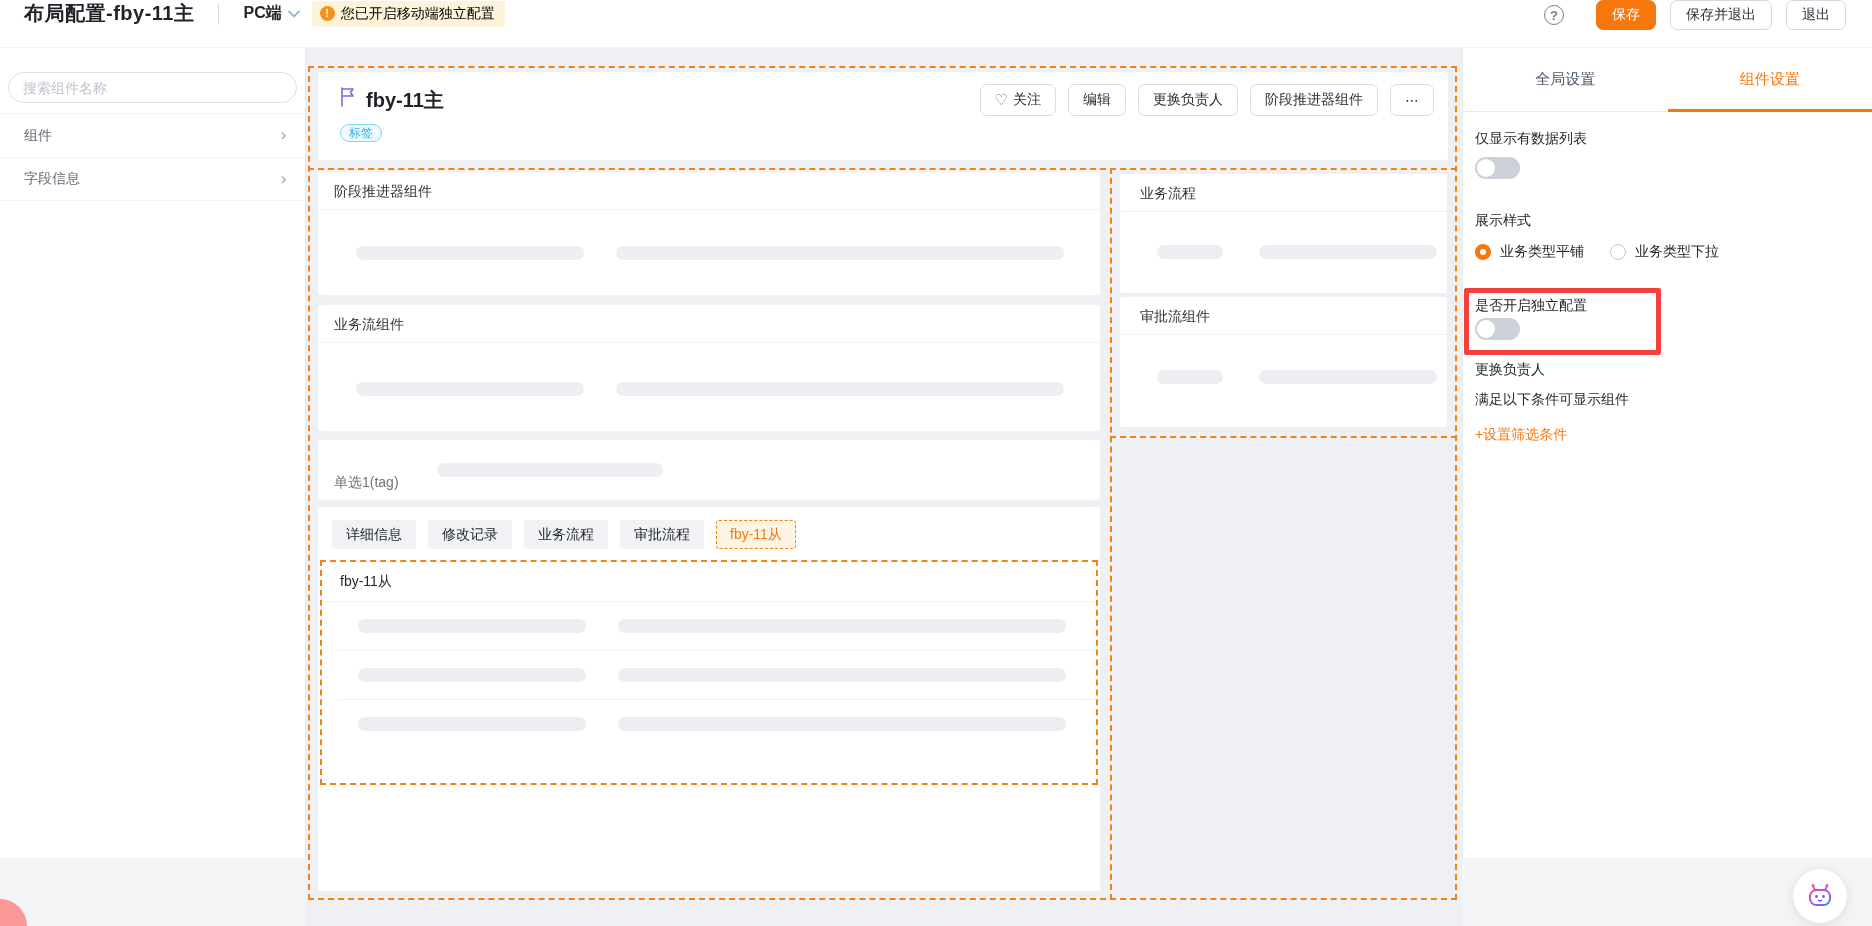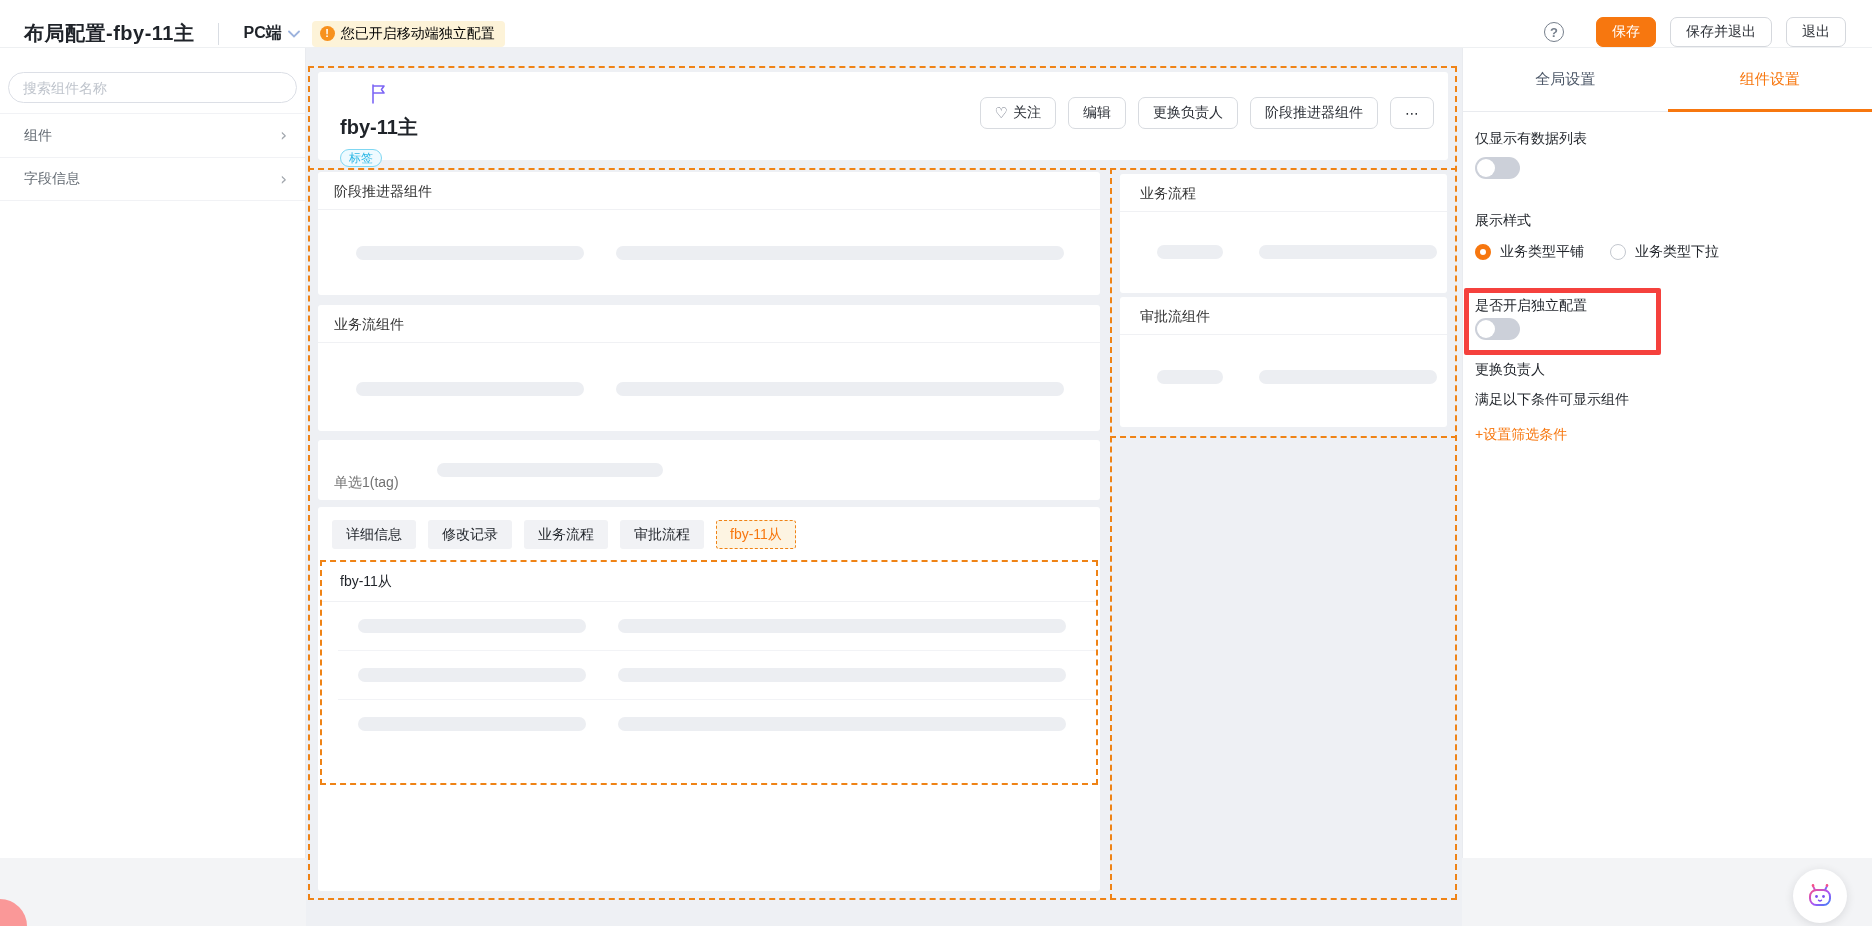--- a/index.html
+++ b/index.html
@@ -1,21 +1,21 @@
 <!DOCTYPE html>
 <html><head>
 <meta charset="utf-8">
 <style>
   * { box-sizing: border-box; margin: 0; padding: 0; }
   body { margin:0; background:#e9ebee; font-family:"Liberation Sans","DejaVu Sans",sans-serif; }
   .app { position:relative; width:1872px; height:926px; background:#f3f4f6; overflow:hidden; color:#333; }
 
   
   .topbar { position:absolute; left:0; top:0; width:1872px; height:48px; background:#fff;
-            border-bottom:1px solid #eef0f2; display:flex; align-items:flex-end; justify-content:space-between; z-index:30; }
+            border-bottom:1px solid #eef0f2; display:flex; align-items:flex-start; justify-content:space-between; z-index:30; }
   .topbar-left { display:flex; align-items:center; padding-left:24px; }
   .tb-title { font-size:20px; font-weight:700; color:#1f2329; letter-spacing:.5px; }
   .vdiv { width:1px; height:22px; background:#d9dde3; margin:0 24px; }
   .device { display:flex; align-items:center; gap:6px; cursor:pointer; }
   .device span { font-size:16px; font-weight:700; color:#1f2329; }
   .warn-badge { display:flex; align-items:center; gap:6px; background:#fdf3d8; border-radius:4px;
                 padding:4px 10px 4px 8px; margin-left:12px; }
   .warn-ic { width:15px; height:15px; border-radius:50%; background:#f7911e; color:#fff; font-size:11px;
              font-weight:700; display:flex; align-items:center; justify-content:center; line-height:1; }
   .warn-txt { font-size:14px; color:#000000; }
@@ -45,21 +45,21 @@
   .canvas { position:absolute; left:306px; top:48px; width:1156px; height:878px; background:#eef0f4; z-index:10; }
   .dash { position:absolute; border:0 dashed #ef8316; pointer-events:none; }
   .dash-outer { left:2px; top:18px; width:1149px; height:834px; border-width:2px; }
   .dash-hsplit { left:2px; top:120px; width:1149px; border-top-width:2px; }
   .dash-vsplit { left:804px; top:120px; height:732px; border-left-width:2px; }
   .dash-hright { left:804px; top:388px; width:347px; border-top-width:2px; }
 
   .card { position:absolute; background:#fff; border-radius:3px; }
   .hdr-card { left:12px; top:24px; width:1130px; height:88px; }
   .hdr-top { display:flex; align-items:center; justify-content:space-between; padding:12px 14px 0 22px; }
-  .hdr-title-wrap { display:flex; align-items:center; gap:10px;flex-direction:column; }
+  .hdr-title-wrap { display:flex; align-items:flex-start; gap:10px; }
   .rec-title { font-size:20px; font-weight:600; color:#1f2329; }
   .hdr-actions { display:flex; align-items:center; gap:12px; }
   .hbtn { height:32px; border-radius:7px; border:1px solid #d8dbe0; background:#fff; color:#2b2f36;
           font-size:14px; padding:0 14px; cursor:pointer; display:flex; align-items:center; gap:5px;
           font-family:"Liberation Sans","DejaVu Sans",sans-serif; }
   .heart { font-size:15px; color:#6b7280; }
   .tag-pill { display:inline-flex; align-items:center; height:18px; padding:4px 8px; margin:8px 0 0 22px;
               border:1px solid #7fd7f2; border-radius:9px; background:#eefaff; color:#2db7e5; font-size:12px; }
 
   .c-title { padding:11px 16px 0 16px; font-size:14px; color:#333; }

